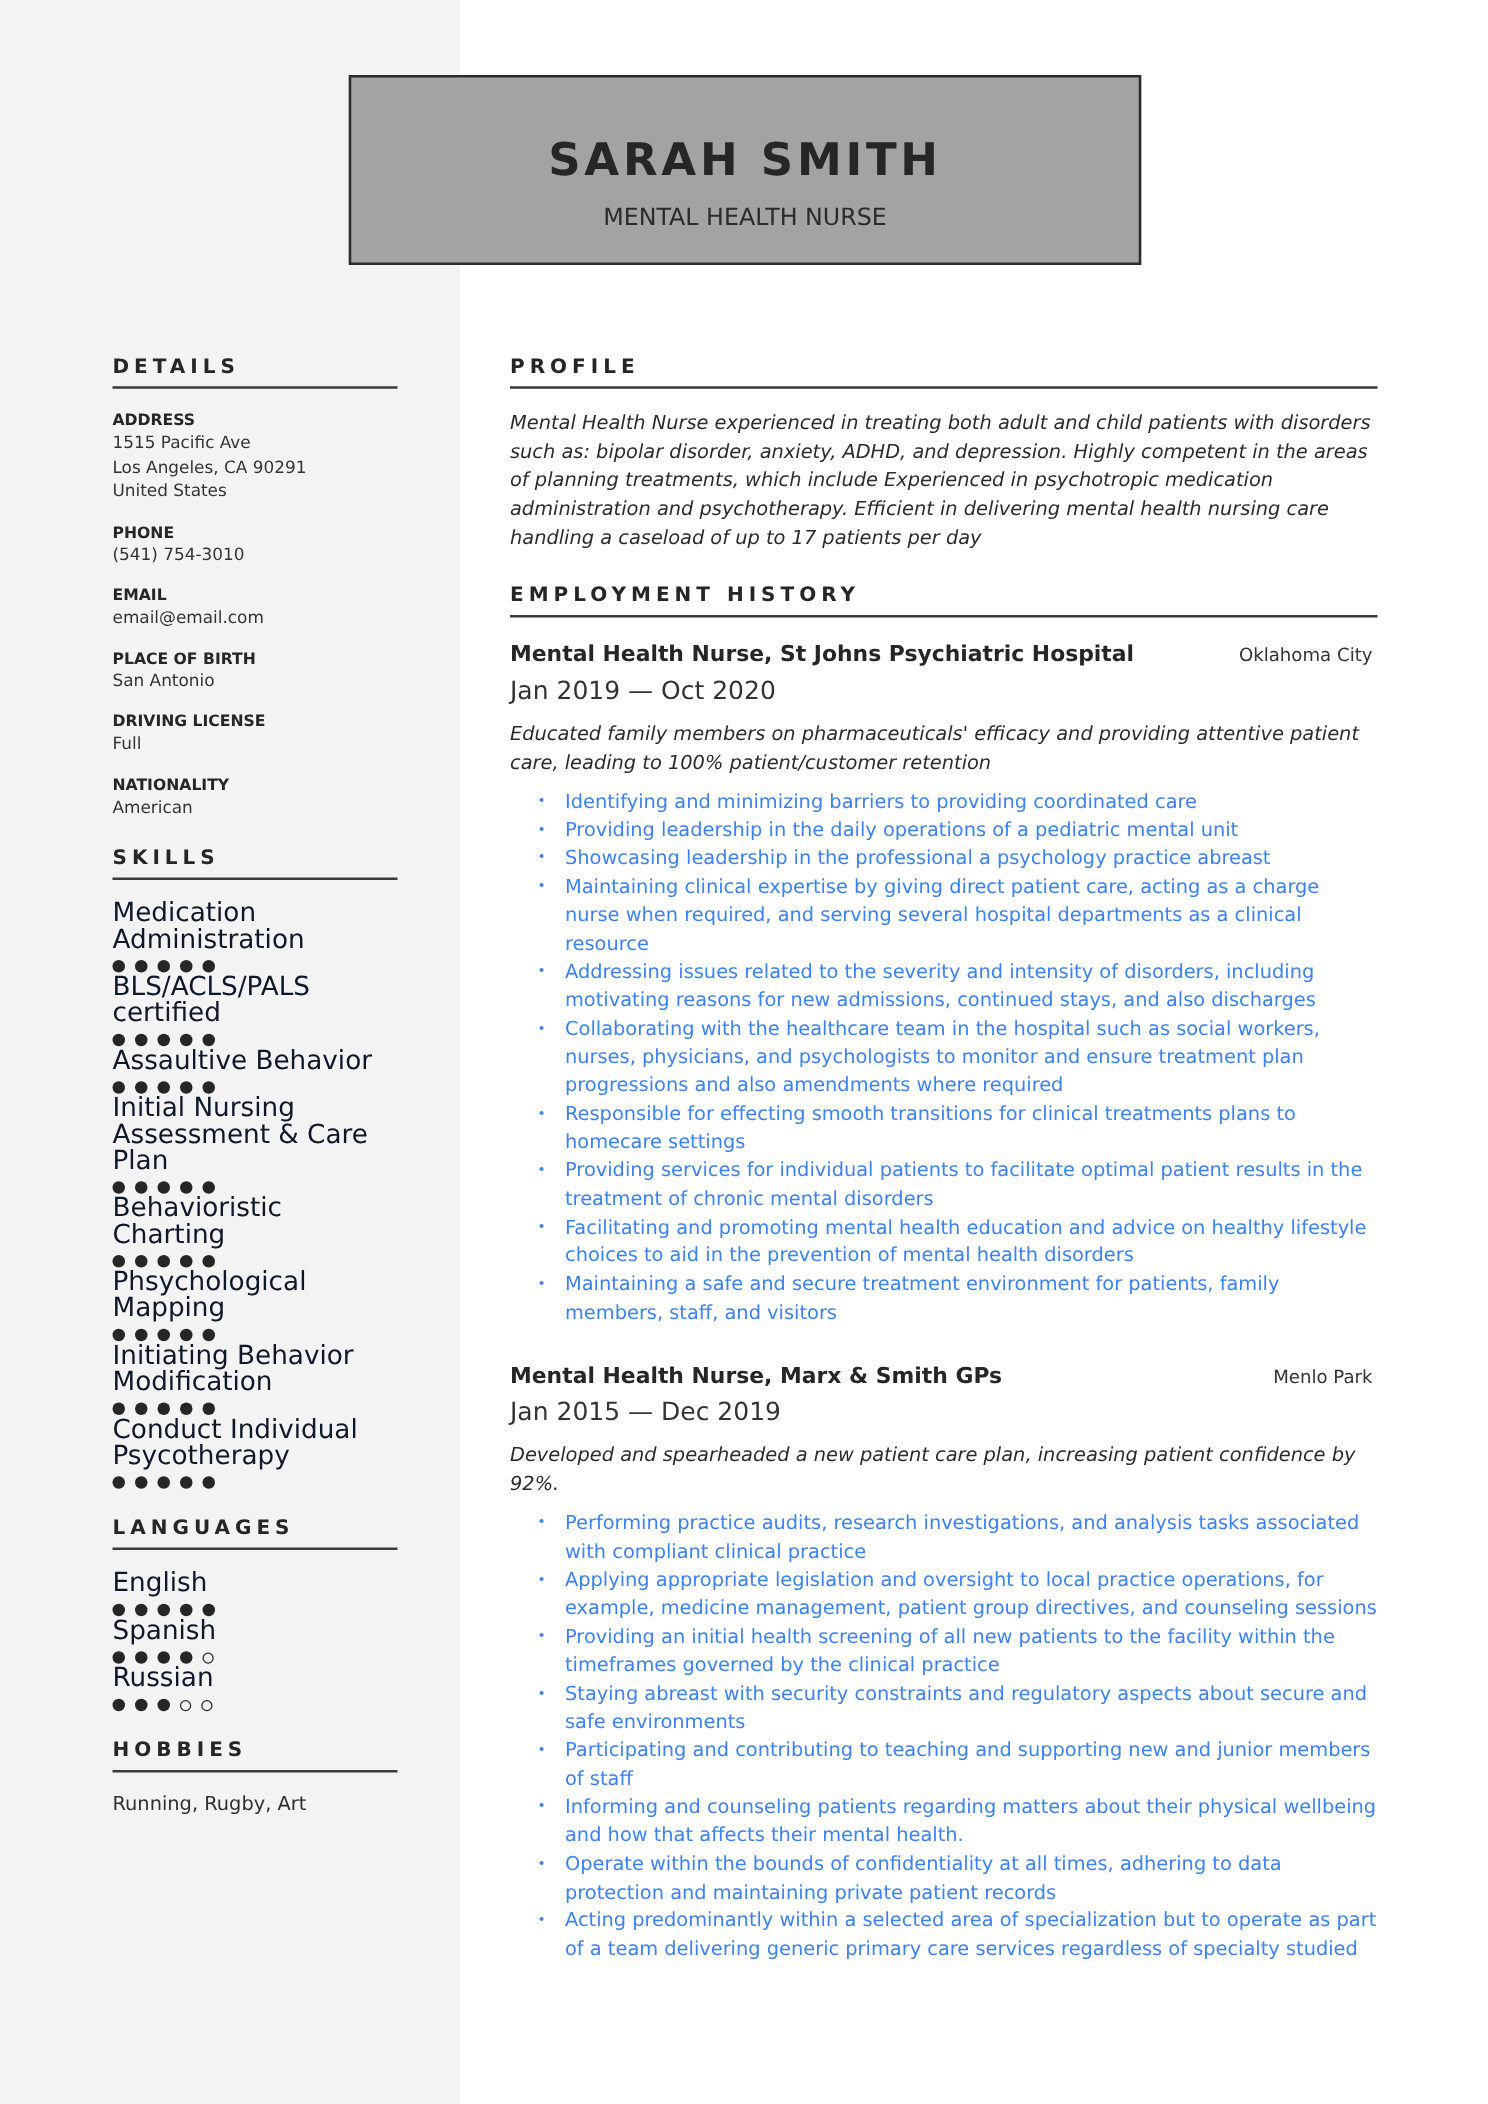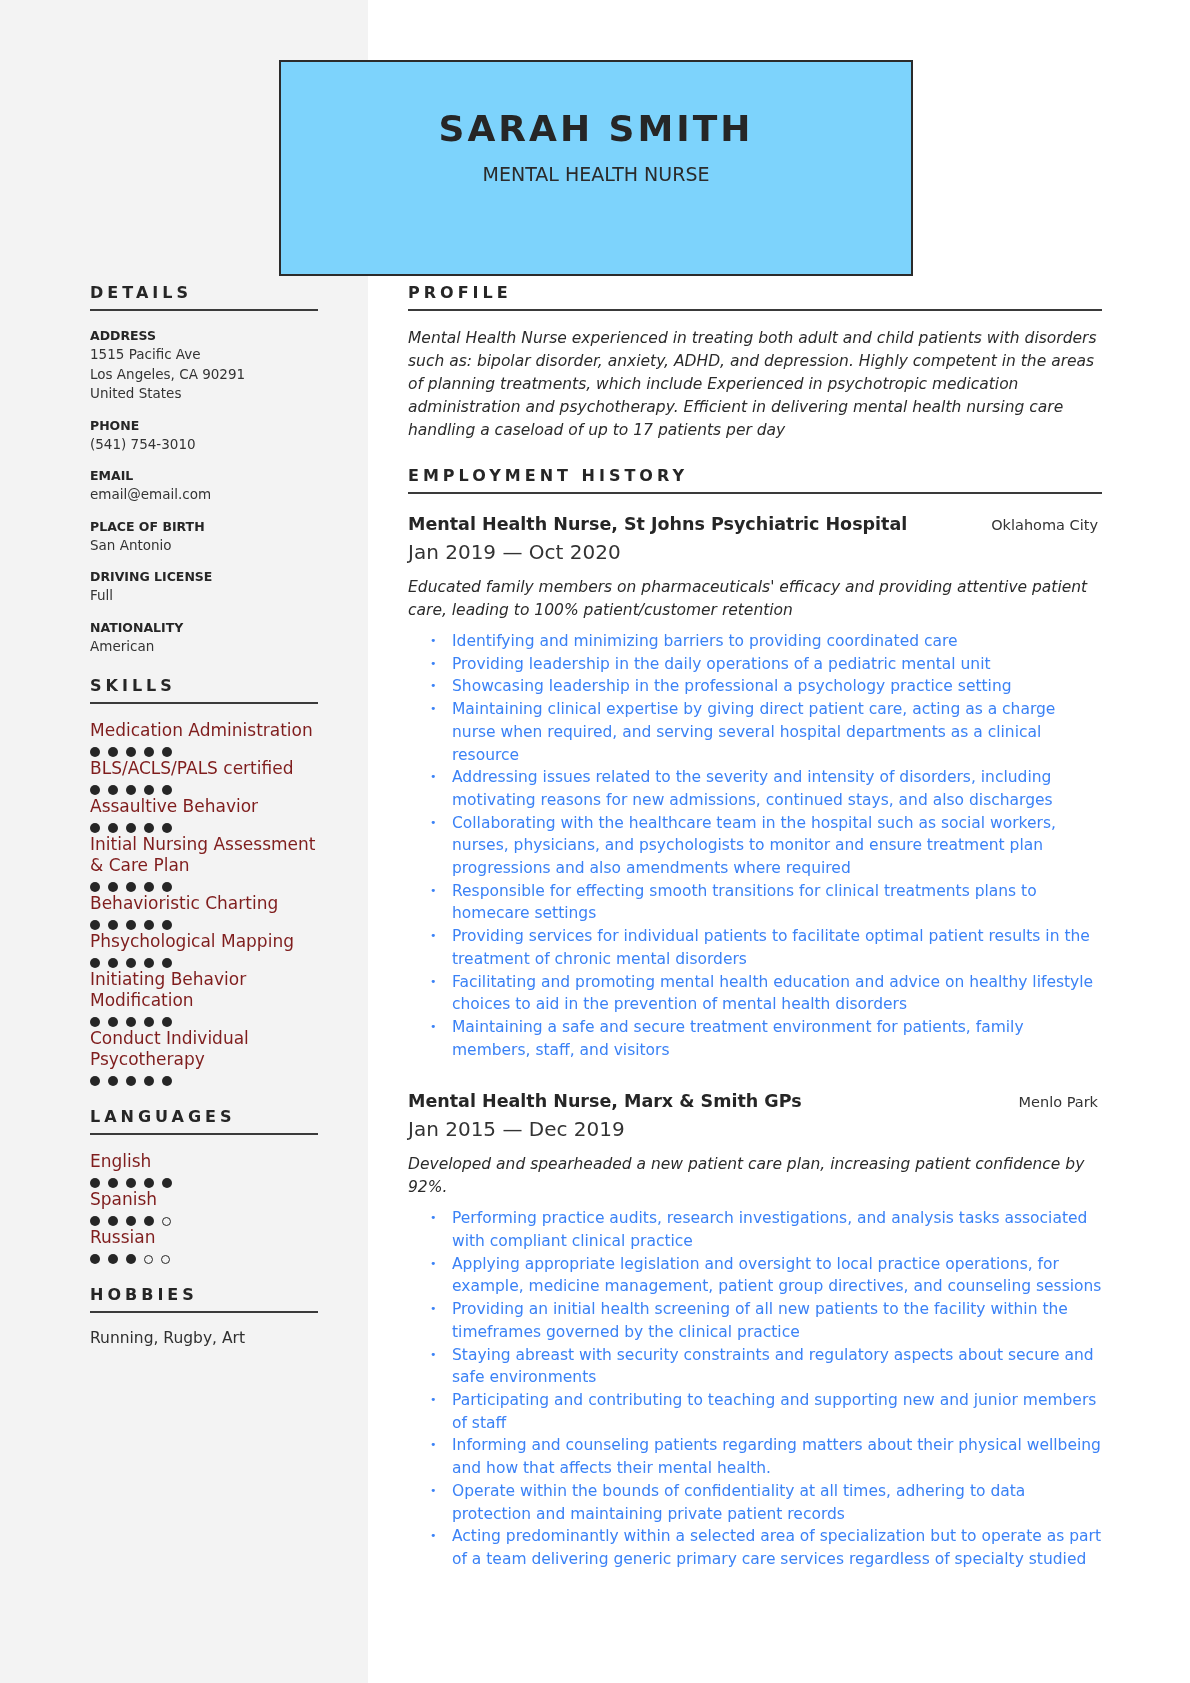--- a/index.html
+++ b/index.html
@@ -1,34 +1,34 @@
 <!DOCTYPE html>
 <html><head>
 <meta charset="utf-8">
 <style>
   * { box-sizing: border-box; margin: 0; padding: 0; }
   html, body { width: 1190px; height: 1683px; background: #ffffff; }
   body { position: relative; font-family: "DejaVu Sans", "Liberation Sans", sans-serif; color: #2b2b2b; overflow: hidden; }
   .sidebar-bg { position: absolute; left: 0; top: 0; width: 368px; height: 1683px; background: #f3f3f3; }
 
-  .header-box { position: absolute; left: 279px; top: 60px; width: 634px; height: 216px; border: 2px solid #2b2b2b; background: #7dd3fc; text-align: center; }
+  .header-box { position: absolute; left: 279px; top: 60px; width: 634px; height: 152px; border: 2px solid #2b2b2b; background: #a3a3a3; text-align: center; }
   .header-name { margin-top: 46px; font-size: 36px; font-weight: bold; letter-spacing: 3px; color: #262626; }
   .header-title { margin-top: 14px; font-size: 19px; letter-spacing: 0px; color: #2b2b2b; }
 
   .sidebar { position: absolute; left: 90px; top: 283px; width: 228px; }
   .sec-head { font-size: 16px; font-weight: bold; letter-spacing: 4px; color: #262626; padding-bottom: 7px; border-bottom: 2px solid #3a3a3a; }
   .side-sec { margin-bottom: 20px; }
   .detail-block { margin-top: 13px; }
   .detail-label { font-size: 12.5px; font-weight: bold; color: #262626; line-height: 18px; }
   .detail-val { font-size: 13.5px; color: #333; line-height: 19.5px; }
   .detail-first { margin-top: 16px; }
 
   .skill { }
   .skill-first { margin-top: 16px; }
-  .skill-name { font-size: 17px; color: #7f1d1d; line-height: 21px; }
+  .skill-name { font-size: 21px; color: #0f172a; line-height: 21px; }
   .dots { display: flex; gap: 8px; margin-top: 5px; height: 12px; align-items: center; }
   .dot { width: 10px; height: 10px; border-radius: 50%; background: #262626; }
   .dot.empty { background: transparent; border: 1.5px solid #262626; width: 9px; height: 9px; }
   .hobbies-val { margin-top: 16px; font-size: 15.5px; color: #2f2f2f; }
 
   .main { position: absolute; left: 408px; top: 283px; width: 694px; }
   .main-sec { margin-bottom: 24px; }
   .profile-text { margin-top: 16px; font-size: 15.5px; font-style: italic; line-height: 23px; color: #2b2b2b; }
 
   .job { margin-top: 20px; }
@@ -225,21 +225,21 @@
         <div class="job">
           <div class="job-head">
             <div class="job-title">Mental Health Nurse, St Johns Psychiatric Hospital</div>
             <div class="job-loc">Oklahoma City</div>
           </div>
           <div class="job-dates">Jan 2019 — Oct 2020</div>
           <p class="job-summary">Educated family members on pharmaceuticals' efficacy and providing attentive patient care, leading to 100% patient/customer retention</p>
           <ul class="bullets">
             <li>Identifying and minimizing barriers to providing coordinated care</li>
             <li>Providing leadership in the daily operations of a pediatric mental unit</li>
-            <li>Showcasing leadership in the professional a psychology practice setting</li>
+            <li>Showcasing leadership in the professional a psychology practice abreast</li>
             <li>Maintaining clinical expertise by giving direct patient care, acting as a charge nurse when required, and serving several hospital departments as a clinical resource</li>
             <li>Addressing issues related to the severity and intensity of disorders, including motivating reasons for new admissions, continued stays, and also discharges</li>
             <li>Collaborating with the healthcare team in the hospital such as social workers, nurses, physicians, and psychologists to monitor and ensure treatment plan progressions and also amendments where required</li>
             <li>Responsible for effecting smooth transitions for clinical treatments plans to homecare settings</li>
             <li>Providing services for individual patients to facilitate optimal patient results in the treatment of chronic mental disorders</li>
             <li>Facilitating and promoting mental health education and advice on healthy lifestyle choices to aid in the prevention of mental health disorders</li>
             <li>Maintaining a safe and secure treatment environment for patients, family members, staff, and visitors</li>
           </ul>
         </div>
         <div class="job">

